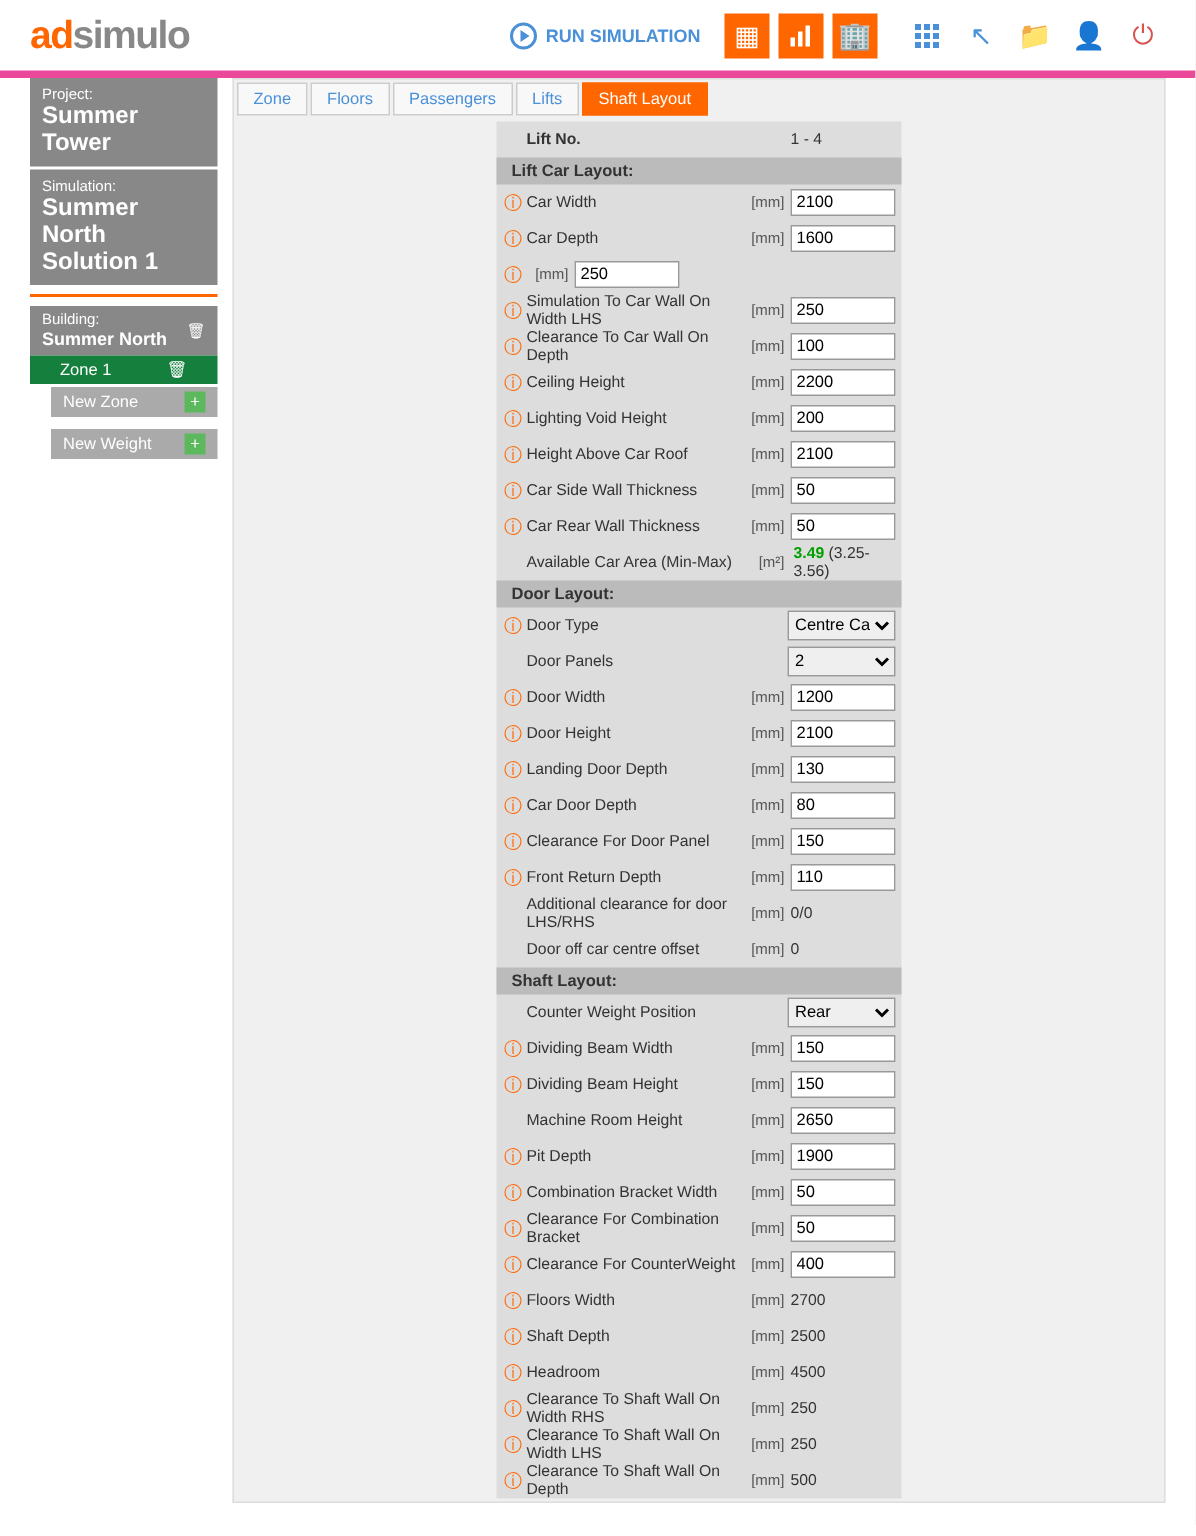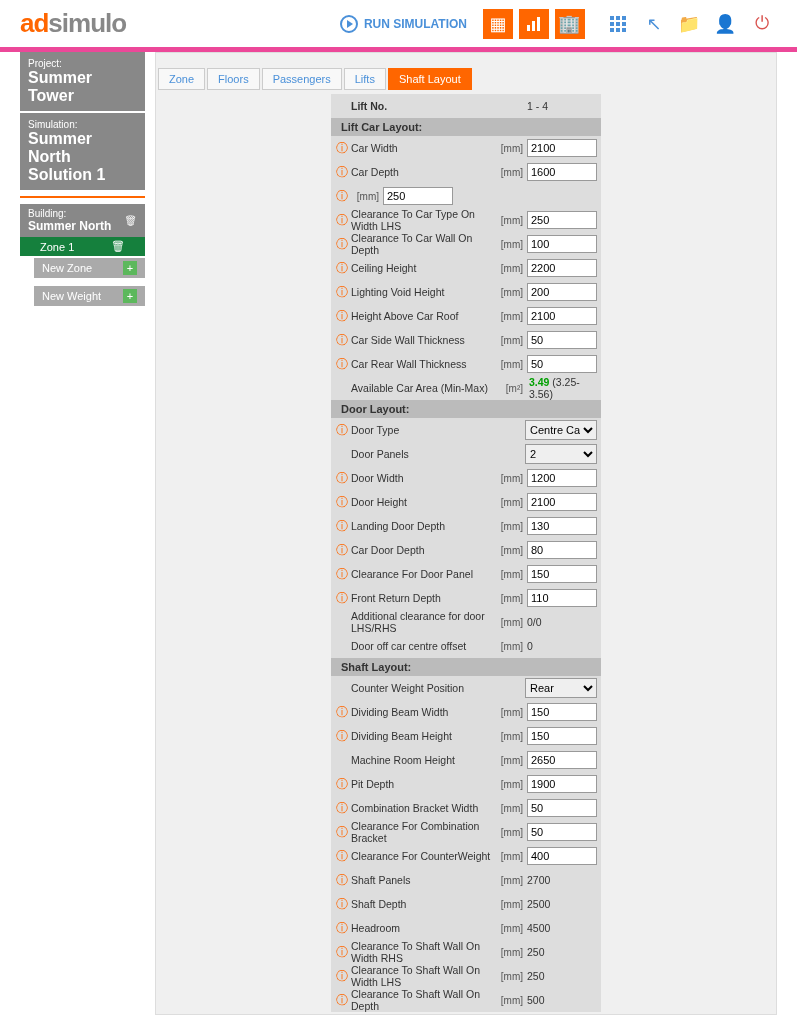--- a/index.html
+++ b/index.html
@@ -24,21 +24,21 @@
 .panel .val { font-weight: bold; font-size: 16px; }
 .divider { height: 2px; background: #ff6600; margin: 6px 0; }
 .tree-hdr { background: #888; color: #fff; padding: 4px 8px; font-size: 10px; display: flex; justify-content: space-between; align-items: center; }
 .tree-hdr .val { font-weight: bold; font-size: 12px; }
 .zone-item { background: #15803d; color: #fff; padding: 3px 20px; font-size: 11px; display: flex; justify-content: space-between; align-items: center; cursor: pointer; }
 .new-item { background: #aaa; color: #fff; padding: 3px 8px; font-size: 11px; margin: 2px 0 2px 14px; display: flex; justify-content: space-between; align-items: center; cursor: pointer; }
 .plus { background: #5cb85c; color: #fff; width: 14px; height: 14px; display: flex; align-items: center; justify-content: center; font-size: 11px; cursor: pointer; }
 .del { color: #fff; cursor: pointer; }
 .content { flex: 1; border: 1px solid #ddd; background: #f0f0f0; padding: 2px; }
 .tabs { display: flex; gap: 2px; margin-bottom: 4px; }
-.tab { background: #f8f8f8; border: 1px solid #ccc; padding: 4px 10px; font-size: 11px; color: #4a90d9; cursor: pointer; margin-top: 13px; }
+.tab { background: #f8f8f8; border: 1px solid #ccc; padding: 4px 10px; font-size: 11px; color: #4a90d9; cursor: pointer; }
 .tab.active { background: #ff6600; color: #fff; border-color: #ff6600; }
 .form-area { display: flex; justify-content: center; }
 .form-tbl { background: #ddd; width: 270px; }
 .row { display: flex; align-items: center; height: 24px; padding: 0 4px; }
 .section-hdr { background: #bbb; font-weight: bold; font-size: 11px; padding: 3px 10px; }
 .row .info { color: #ff6600; width: 14px; font-size: 12px; cursor: pointer; text-align: center; }
 .row .noinfo { width: 14px; }
 .row .label { flex: 1; font-size: 10.5px; padding-left: 2px; }
 .row .unit { width: 34px; font-size: 10px; text-align: right; padding-right: 4px; color: #555; }
 .row input[type=text] { width: 70px; height: 18px; font-size: 11px; padding: 1px 3px; border: 1px solid #999; }
@@ -154,21 +154,21 @@
                 <span class="unit">[mm]</span>
                 <input type="text" value="1600" style="">
               </div>
               <div class="row">
                 <span class="info">ⓘ</span>
                 <span class="unit">[mm]</span>
                 <input type="text" value="250" style="">
               </div>
               <div class="row">
                 <span class="info">ⓘ</span>
-                <span class="label">Clearance To Car Type On Width LHS</span>
+                <span class="label">Simulation To Car Wall On Width LHS</span>
                 <span class="unit">[mm]</span>
                 <input type="text" value="250" style="">
               </div>
               <div class="row">
                 <span class="info">ⓘ</span>
                 <span class="label">Clearance To Car Wall On Depth</span>
                 <span class="unit">[mm]</span>
                 <input type="text" value="100" style="">
               </div>
               <div class="row">
@@ -312,21 +312,21 @@
                 <input type="text" value="50" style="">
               </div>
               <div class="row">
                 <span class="info">ⓘ</span>
                 <span class="label">Clearance For CounterWeight</span>
                 <span class="unit">[mm]</span>
                 <input type="text" value="400" style="">
               </div>
               <div class="row">
                 <span class="info">ⓘ</span>
-                <span class="label">Shaft Panels</span>
+                <span class="label">Floors Width</span>
                 <span class="unit">[mm]</span>
                 <span class="static">2700</span>
               </div>
               <div class="row">
                 <span class="info">ⓘ</span>
                 <span class="label">Shaft Depth</span>
                 <span class="unit">[mm]</span>
                 <span class="static">2500</span>
               </div>
               <div class="row">

